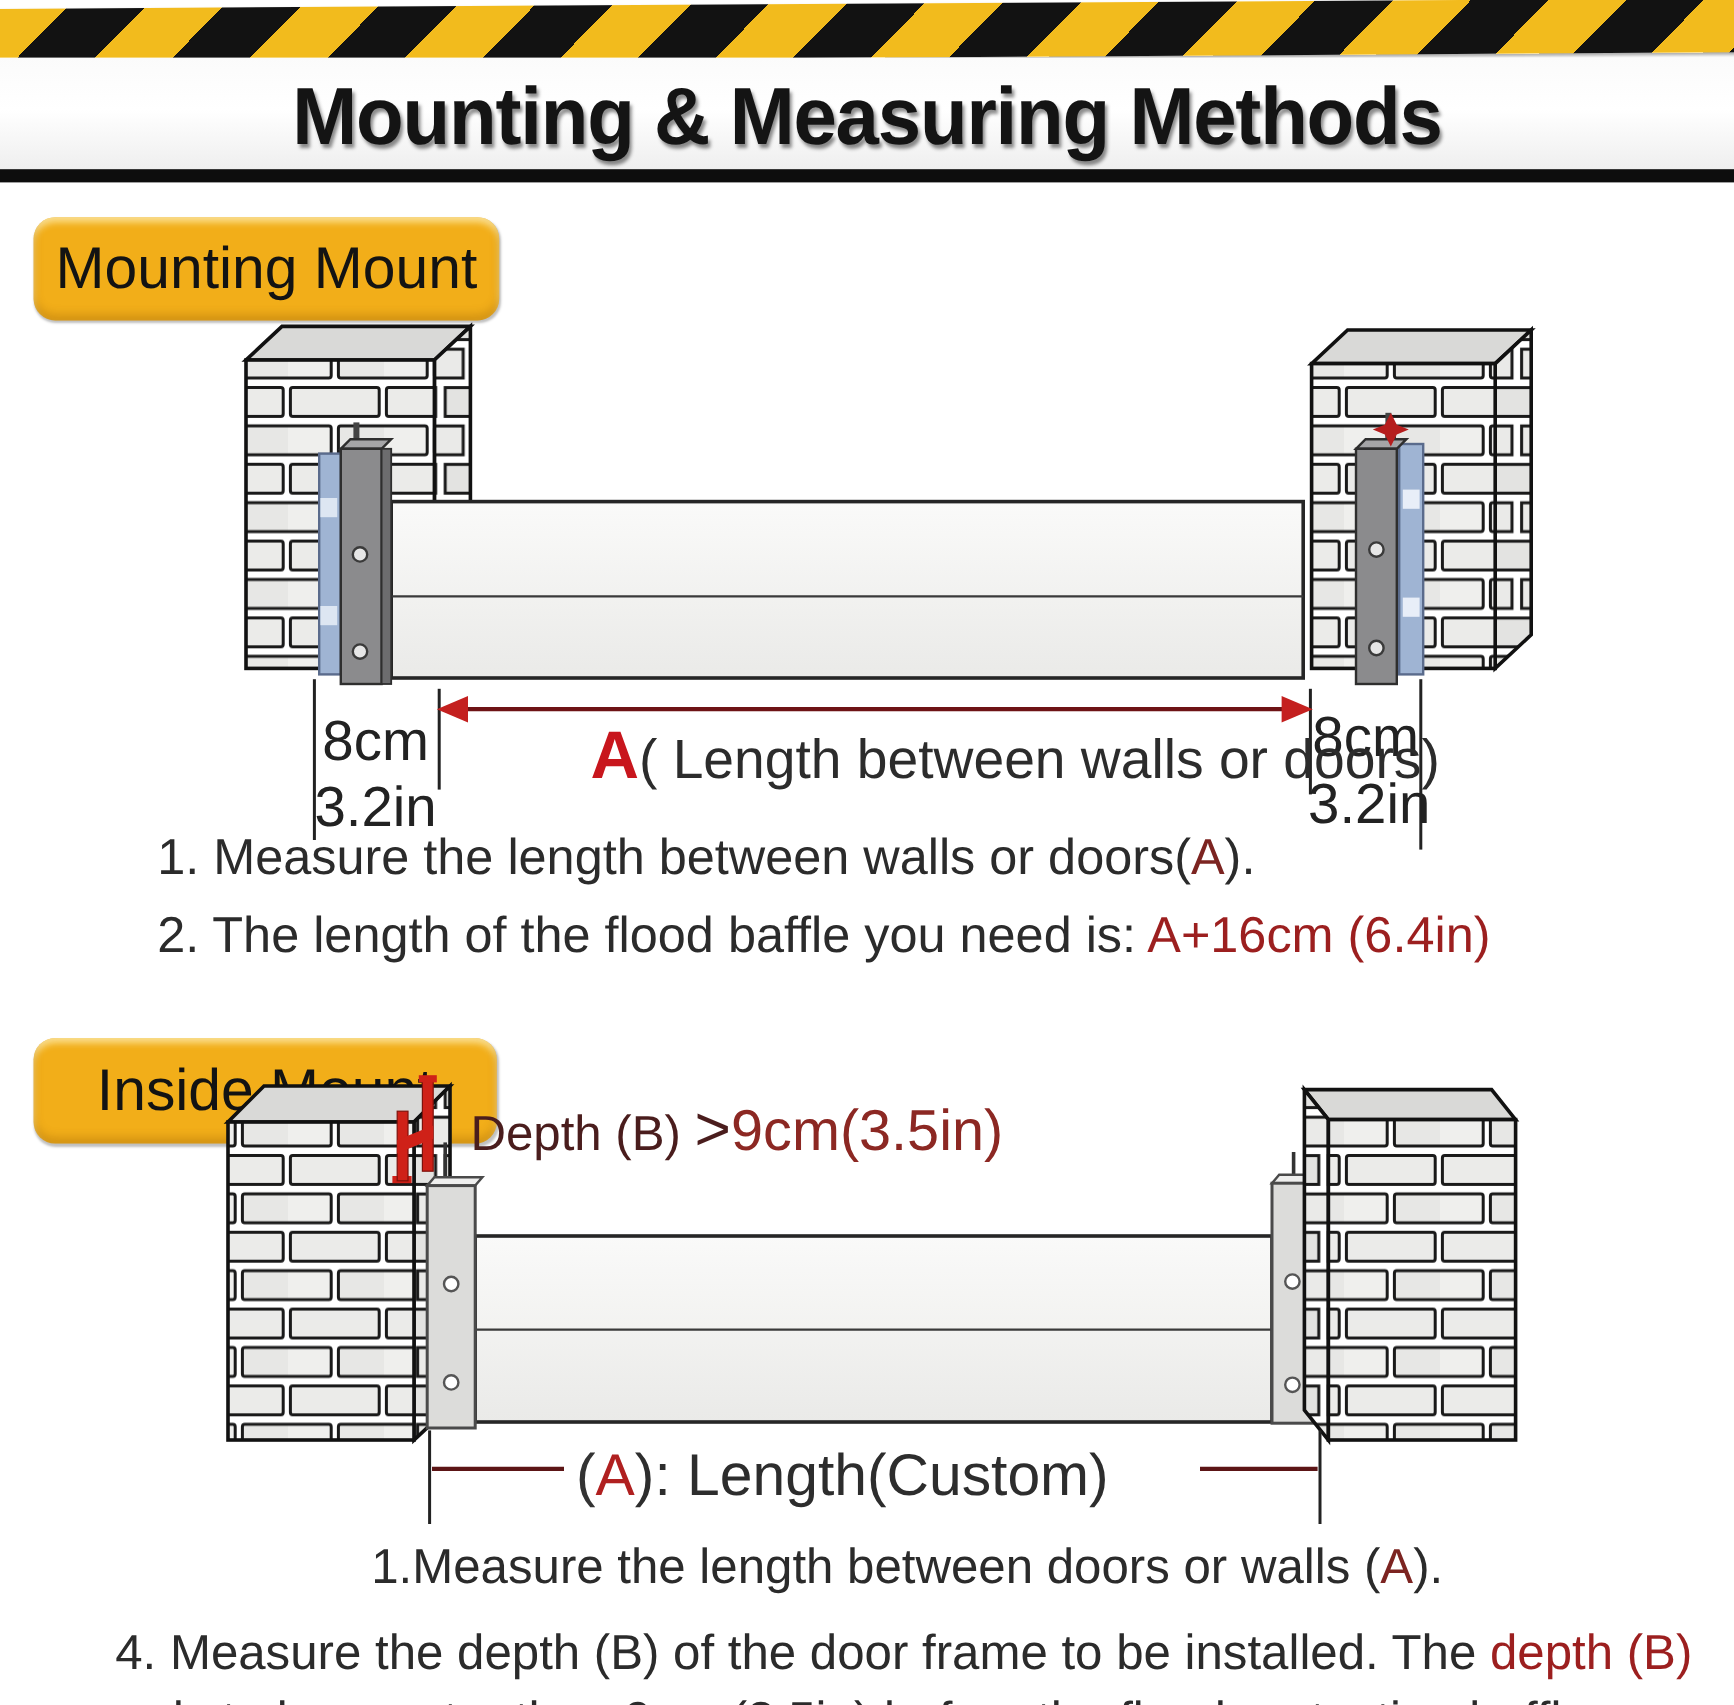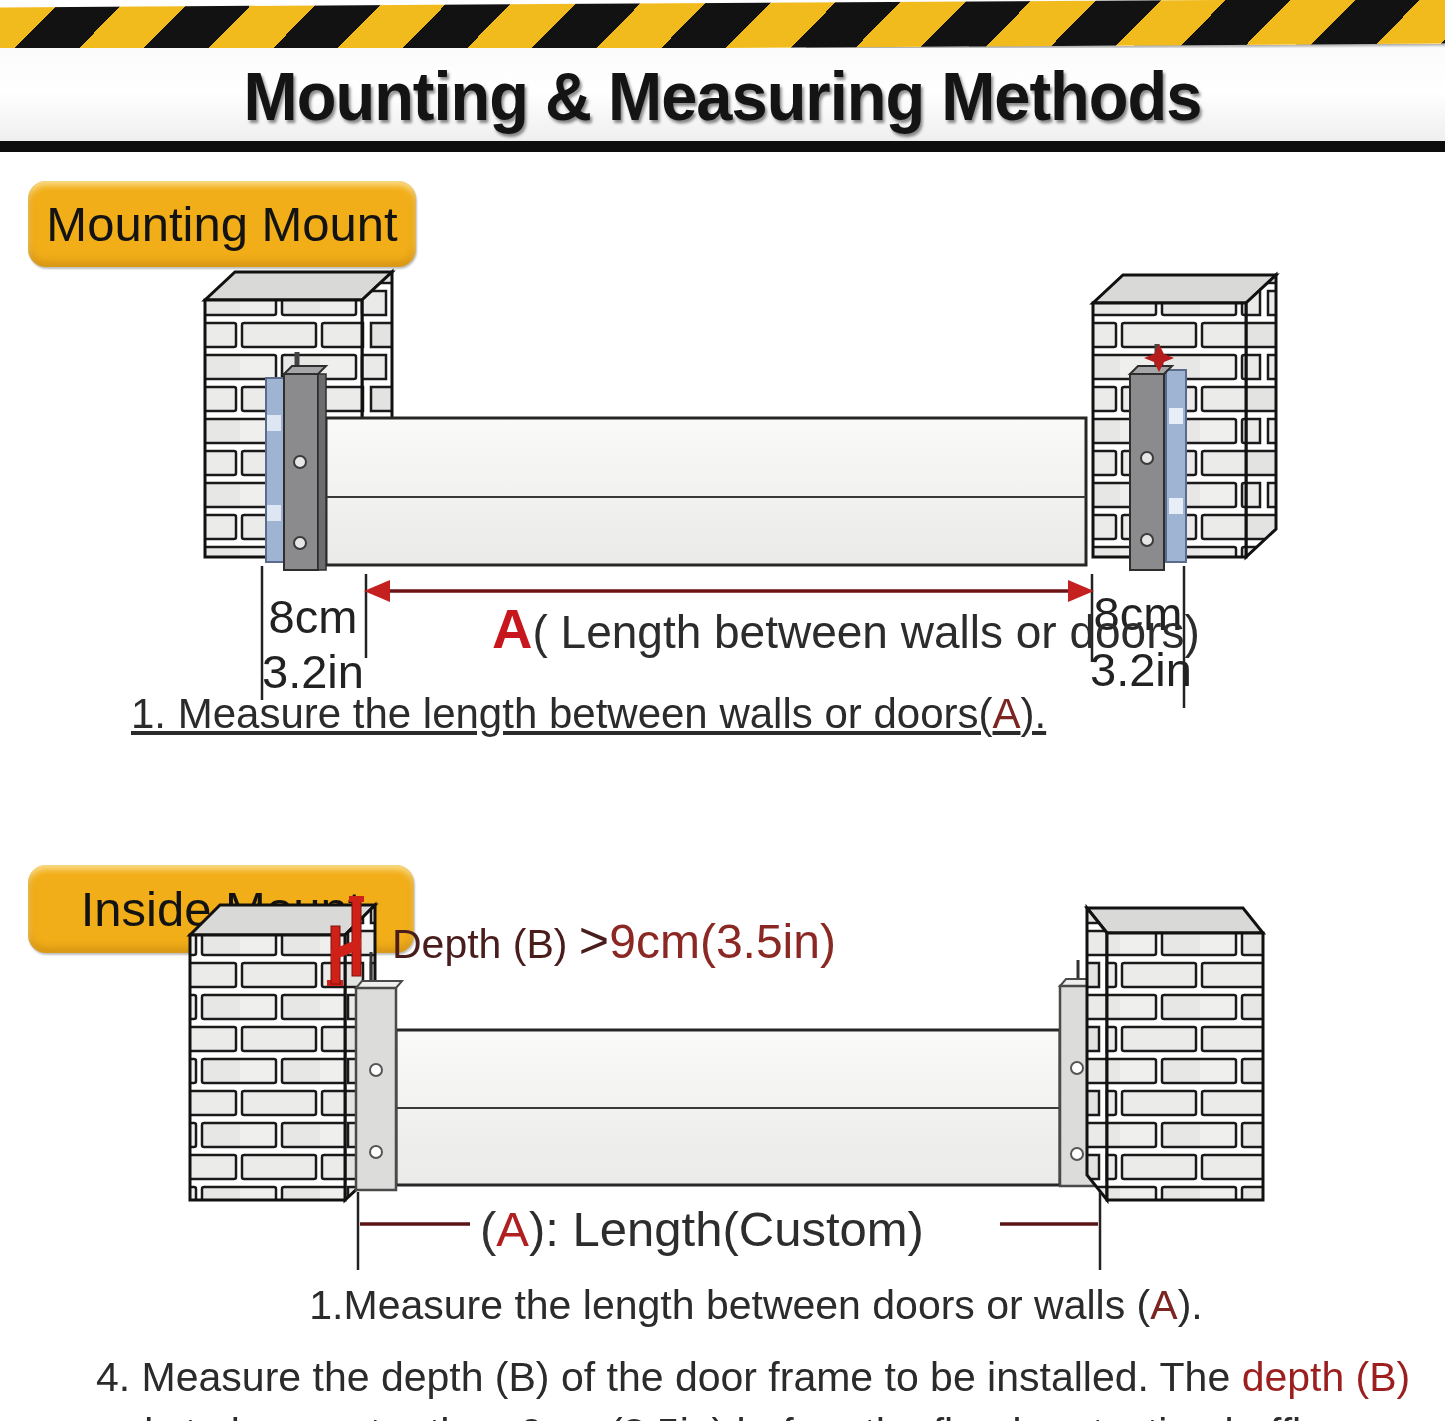--- a/index.html
+++ b/index.html
@@ -33,21 +33,21 @@
     box-shadow:inset 0 -5px 8px rgba(130,75,0,.28), inset 0 4px 6px rgba(255,240,180,.8), 1px 2px 2px rgba(0,0,0,.25);
   }
   .badge.outside{top:181px;width:388px;height:86px;}
   .badge.inside{top:865px;width:386px;height:88px;}
   
   svg.diagrams{position:absolute;left:0;top:0;width:1445px;height:1421px;}
   svg text{font-family:"Liberation Sans","DejaVu Sans",sans-serif;}
   
   .steps{position:absolute;color:#2b2b2b;}
   .steps.outsideSteps{left:131px;top:690px;width:1280px;font-size:42px;}
-  .steps.outsideSteps .line{margin-bottom:17px;text-decoration:underline;}
+  .steps.outsideSteps .line{margin-bottom:17px;}
   .steps.insideSteps{left:62px;top:1278px;width:1352px;font-size:41px;line-height:1.36;}
   .steps.insideSteps .line1{margin-left:36px;margin-bottom:16px;text-align:center;}
   .steps.insideSteps .line2{text-indent:34px;}
   .red{color:#9c1f1f;}
   .darkred{color:#7c2421;}
 </style>
 </head>
 <body>
 
 <div class="tape"></div>
@@ -199,18 +199,19 @@
       <line x1="1000" y1="1224" x2="1098" y2="1224" stroke="#5c1516" stroke-width="3.5"></line>
     </g>
     <text x="480" y="1246">
       <tspan font-size="49" fill="#333">(</tspan><tspan font-size="49" fill="#b02020">A</tspan><tspan font-size="49" fill="#2d2d2d">): Length(Custom)</tspan>
     </text>
   </g>
 </svg>
 
 <div class="steps outsideSteps">
   <div class="line"><span>1. Measure the length between walls or doors(</span><span class="darkred">A</span><span>).</span></div>
+  <div class="line"><span>2. The length of the flood baffle you need is: </span><span class="red">A+16cm (6.4in)</span></div>
 </div>
 
 <div class="steps insideSteps">
   <div class="line1"><span>1.Measure the length between doors or walls (</span><span class="darkred">A</span><span>).</span></div>
   <div class="line2"><span>4. Measure the depth (B) of the door frame to be installed. The </span><span class="red">depth (B)</span><span> needs to be greater than 9cm (3.5in) before the flood protection baffle can be installed.</span></div>
 </div>
 
 </body></html>

